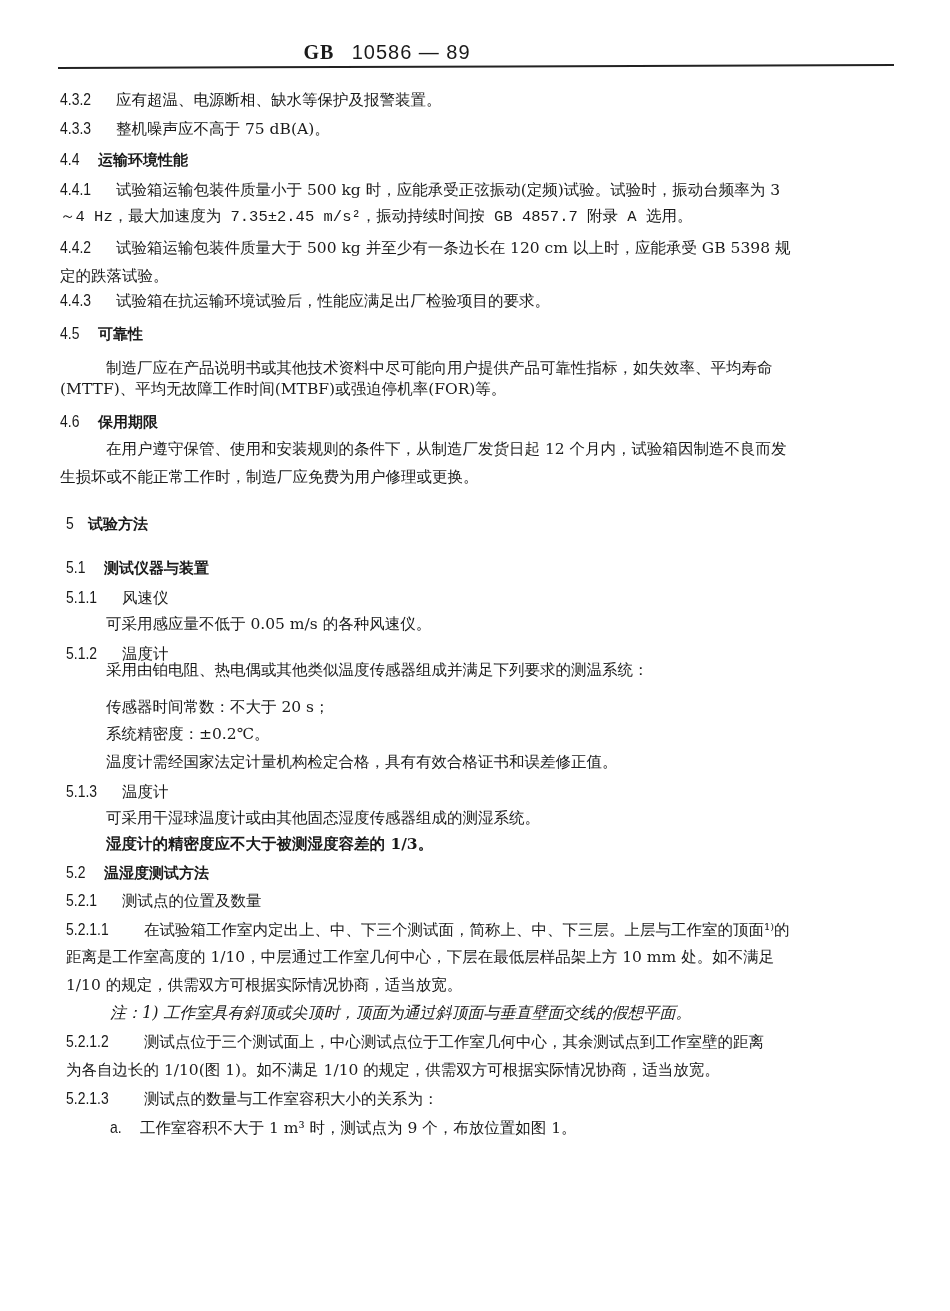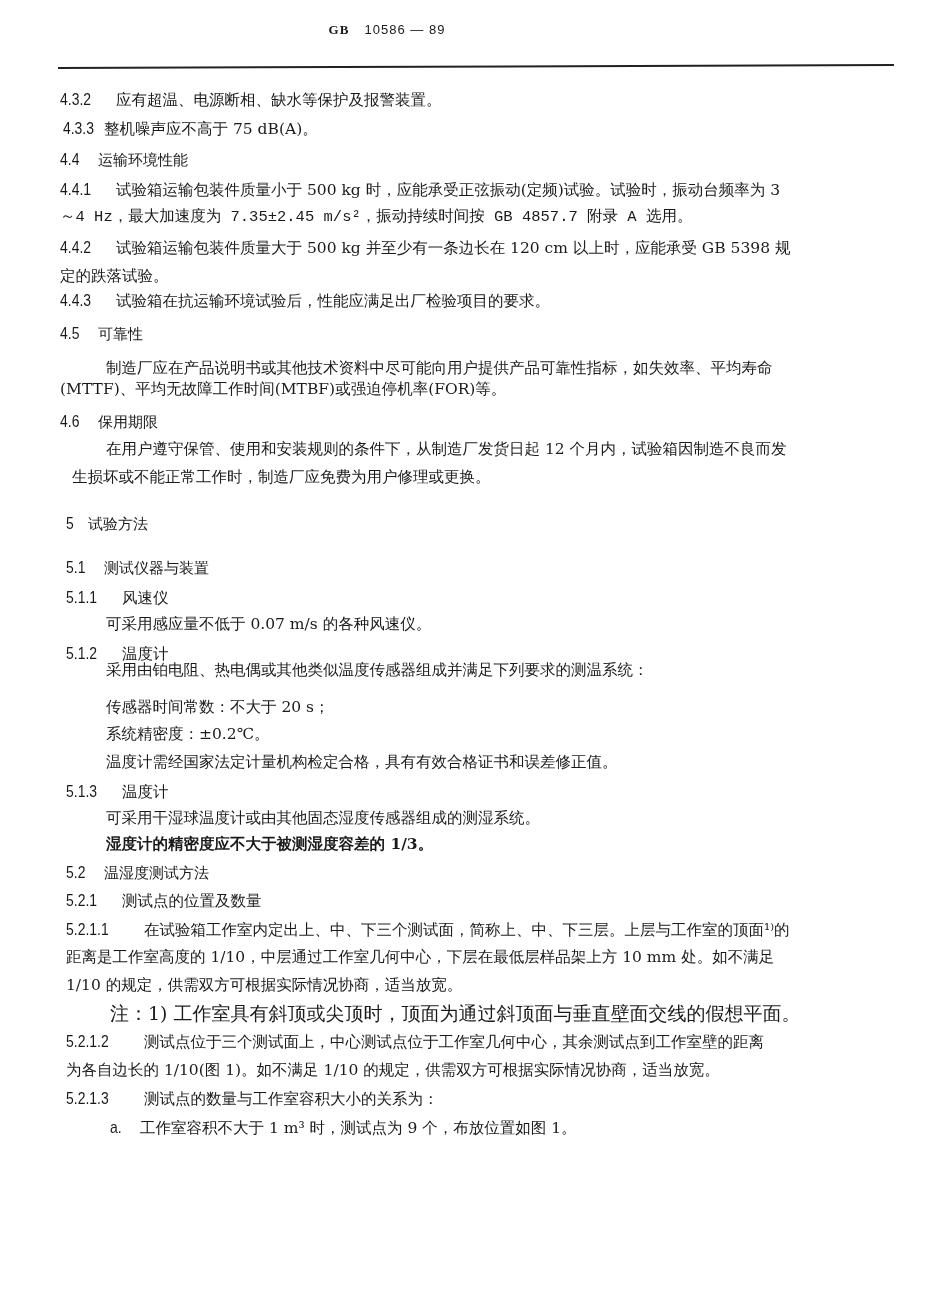--- a/index.html
+++ b/index.html
@@ -2,68 +2,68 @@
 <html><head>
   <meta charset="utf-8">
   <style>
     html, body { margin: 0; padding: 0; background: #ffffff; }
     body {
       width: 950px; height: 1311px; position: relative; overflow: hidden;
       font-family: "DejaVu Serif", "Liberation Serif", serif;
       color: #1a1a1a;
     }
     .header {
-      position: absolute; left: 0; top: 22px; width: 774px; text-align: center;
-      font-size: 13px; letter-spacing: 1px;
+      position: absolute; left: 0; top: 40px; width: 774px; text-align: center;
+      font-size: 20px; letter-spacing: 1px;
     }
     .header .gb { font-weight: bold; font-family: "Liberation Serif", serif; margin-right: 10px; }
     .header .num { font-family: "Liberation Sans", sans-serif; }
     .rule {
       position: absolute; left: 58px; top: 67px; width: 836px; height: 0;
       border-top: 2px solid #222; transform: rotate(-0.2deg); transform-origin: left;
     }
     .line {
       position: absolute; left: 0; white-space: nowrap;
       font-size: 15.5px; line-height: 24px;
     }
     .num-label {
       font-family: "Liberation Sans", sans-serif; display: inline-block;
       font-size: 17px; transform: scaleX(0.82); transform-origin: left;
     }
-    .bold { font-weight: normal; font-family: "DejaVu Sans", sans-serif; font-size: 15px; }
-    .note { font-size: 19px; }
+    .bold { font-weight: bold; font-family: "DejaVu Sans", sans-serif; font-size: 15px; }
+    .note { font-size: 16px; font-style: italic; }
   </style>
 </head>
 <body>
 
 <div class="header">
   <span class="gb">GB</span>
   <span class="num">10586 — 89</span>
 </div>
 <div class="rule"></div>
 
 <div id="content">
     <div class="line" style="top: 88px; left: 60px;"><span class="num-label" style="width: 56px;">4.3.2</span><span class="">应有超温、电源断相、缺水等保护及报警装置。</span></div>
-    <div class="line" style="top: 117px; left: 48px; text-align: right;"><span class="num-label" style="width: 56px;">4.3.3</span><span class="">整机噪声应不高于 75 dB(A)。</span></div>
+    <div class="line" style="top: 117px; left: 60px;"><span class="num-label" style="width: 56px;">4.3.3</span><span class="">整机噪声应不高于 75 dB(A)。</span></div>
     <div class="line" style="top: 148px; left: 60px;"><span class="num-label" style="width: 38px;">4.4</span><span class="bold">运输环境性能</span></div>
     <div class="line" style="top: 178px; left: 60px;"><span class="num-label" style="width: 56px;">4.4.1</span><span class="">试验箱运输包装件质量小于 500 kg 时，应能承受正弦振动(定频)试验。试验时，振动台频率为 3</span></div>
     <div class="line" style="top: 205px; left: 60px; font-family: Liberation Mono, monospace;"><span class="">～4 Hz，最大加速度为 7.35±2.45 m/s²，振动持续时间按 GB 4857.7 附录 A 选用。</span></div>
     <div class="line" style="top: 236px; left: 60px;"><span class="num-label" style="width: 56px;">4.4.2</span><span class="">试验箱运输包装件质量大于 500 kg 并至少有一条边长在 120 cm 以上时，应能承受 GB 5398 规</span></div>
     <div class="line" style="top: 264px; left: 60px;"><span class="">定的跌落试验。</span></div>
     <div class="line" style="top: 289px; left: 60px;"><span class="num-label" style="width: 56px;">4.4.3</span><span class="">试验箱在抗运输环境试验后，性能应满足出厂检验项目的要求。</span></div>
     <div class="line" style="top: 322px; left: 60px;"><span class="num-label" style="width: 38px;">4.5</span><span class="bold">可靠性</span></div>
     <div class="line" style="top: 350px; left: 106px; margin-top: 6px;"><span class="">制造厂应在产品说明书或其他技术资料中尽可能向用户提供产品可靠性指标，如失效率、平均寿命</span></div>
     <div class="line" style="top: 377px; left: 60px;"><span class="">(MTTF)、平均无故障工作时间(MTBF)或强迫停机率(FOR)等。</span></div>
     <div class="line" style="top: 410px; left: 60px;"><span class="num-label" style="width: 38px;">4.6</span><span class="bold">保用期限</span></div>
     <div class="line" style="top: 437px; left: 106px;"><span class="">在用户遵守保管、使用和安装规则的条件下，从制造厂发货日起 12 个月内，试验箱因制造不良而发</span></div>
-    <div class="line" style="top: 465px; left: 60px; margin-left: 12px;"><span class="">生损坏或不能正常工作时，制造厂应免费为用户修理或更换。</span></div>
+    <div class="line" style="top: 465px; left: 60px;"><span class="">生损坏或不能正常工作时，制造厂应免费为用户修理或更换。</span></div>
     <div class="line" style="top: 512px; left: 66px;"><span class="num-label" style="width: 22px;">5</span><span class="bold">试验方法</span></div>
     <div class="line" style="top: 556px; left: 66px;"><span class="num-label" style="width: 38px;">5.1</span><span class="bold">测试仪器与装置</span></div>
     <div class="line" style="top: 586px; left: 66px;"><span class="num-label" style="width: 56px;">5.1.1</span><span class="">风速仪</span></div>
-    <div class="line" style="top: 612px; left: 106px;"><span class="">可采用感应量不低于 0.07 m/s 的各种风速仪。</span></div>
+    <div class="line" style="top: 612px; left: 106px;"><span class="">可采用感应量不低于 0.05 m/s 的各种风速仪。</span></div>
     <div class="line" style="top: 642px; left: 66px;"><span class="num-label" style="width: 56px;">5.1.2</span><span class="">温度计</span></div>
     <div class="line" style="top: 658px; left: 106px;"><span class="">采用由铂电阻、热电偶或其他类似温度传感器组成并满足下列要求的测温系统：</span></div>
     <div class="line" style="top: 695px; left: 106px;"><span class="">传感器时间常数：不大于 20 s；</span></div>
     <div class="line" style="top: 722px; left: 106px;"><span class="">系统精密度：±0.2℃。</span></div>
     <div class="line" style="top: 750px; left: 106px;"><span class="">温度计需经国家法定计量机构检定合格，具有有效合格证书和误差修正值。</span></div>
     <div class="line" style="top: 780px; left: 66px;"><span class="num-label" style="width: 56px;">5.1.3</span><span class="">温度计</span></div>
     <div class="line" style="top: 806px; left: 106px;"><span class="">可采用干湿球温度计或由其他固态湿度传感器组成的测湿系统。</span></div>
     <div class="line" style="top: 832px; left: 106px; font-weight: bold;"><span class="">湿度计的精密度应不大于被测湿度容差的 1/3。</span></div>
     <div class="line" style="top: 861px; left: 66px;"><span class="num-label" style="width: 38px;">5.2</span><span class="bold">温湿度测试方法</span></div>
     <div class="line" style="top: 889px; left: 66px;"><span class="num-label" style="width: 56px;">5.2.1</span><span class="">测试点的位置及数量</span></div>

